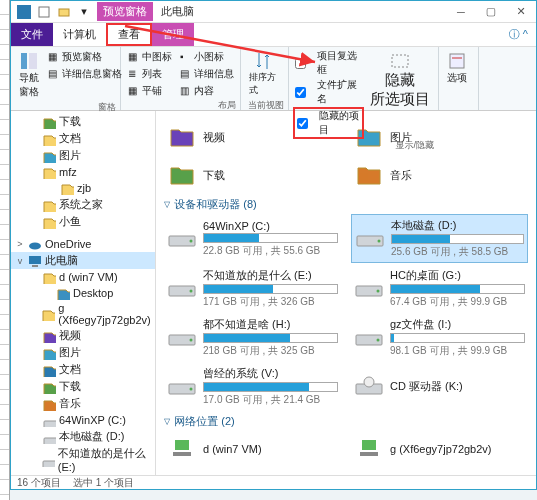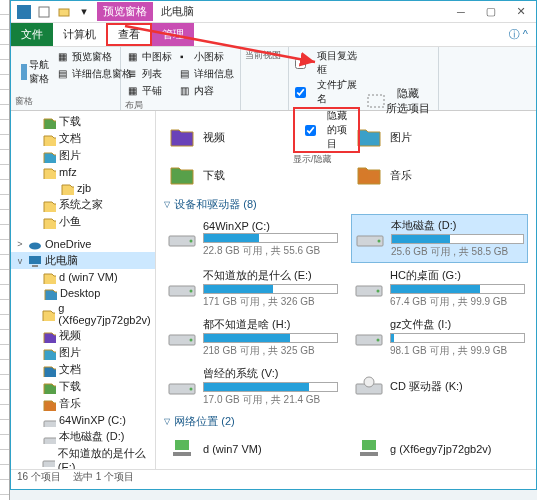--- a/index.html
+++ b/index.html
@@ -10,55 +10,55 @@
 .win { position:absolute; left:10px; top:0; width:527px; height:490px; background:#fff; border:1px solid #2fa2c9; display:flex; flex-direction:column; }
 .titlebar { height:22px; background:#fff; display:flex; align-items:center; border-bottom:1px solid #ddd; }
 .titlebar .qat { display:flex; gap:2px; padding:0 4px; align-items:center; }
 .titlebar .qat .qbtn { width:18px; height:18px; display:flex; align-items:center; justify-content:center; }
 .titlebar .tabgroup { background:#c94eb3; color:#fff; padding:2px 6px; font-size:11px; }
 .titlebar .title { padding:2px 8px; color:#333; font-size:11px; }
 .titlebar .wincontrols { margin-left:auto; display:flex; }
 .titlebar .wincontrols div { width:30px; height:22px; display:flex; align-items:center; justify-content:center; color:#555; cursor:pointer; }
 .menubar { height:24px; display:flex; align-items:stretch; border-bottom:1px solid #ddd; }
 .menubar .mtab { padding:4px 10px; font-size:11px; display:flex; align-items:center; cursor:pointer; }
-.menubar .mtab.file { background:#15803d; color:#fff; }
+.menubar .mtab.file { background:#4c1d95; color:#fff; }
 .menubar .mtab.view { border:2px solid #e33; }
 .menubar .mtab.manage { background:#c94eb3; color:#fff; }
 .menubar .help { margin-left:auto; padding:4px 8px; color:#2a7ab0; }
 .ribbon { height:64px; background:#f5f9fb; border-bottom:1px solid #ccc; display:flex; font-size:10px; }
 .rgroup { border-right:1px solid #d0d8dd; padding:2px 4px; display:flex; flex-direction:column; justify-content:space-between; position:relative; }
-.rgroup .glabel { text-align:left; color:#666; font-size:9px; }
+.rgroup .glabel { text-align:right; color:#666; font-size:9px; }
 .rgroup .gbody { display:flex; gap:2px; flex:1; }
 .rcol { display:flex; flex-direction:column; gap:1px; }
 .ritem { display:flex; align-items:center; gap:2px; padding:1px 3px; white-space:nowrap; cursor:pointer; }
 .ricon { width:12px; height:12px; display:inline-block; }
 .chk { display:flex; align-items:center; gap:11px; padding:0 2px; }
 .chk input { width:11px; height:11px; }
-.highlight-box { border:2px solid #e33; padding:0 8px; }
-.rbig { display:flex; flex-direction:row; align-items:center; padding:2px 4px; cursor:pointer; }
+.highlight-box { border:2px solid #e33; padding:0 0; }
+.rbig { display:flex; flex-direction:column; align-items:center; padding:2px 4px; cursor:pointer; }
 .rbig .bicon { width:20px; height:20px; }
 .content { flex:1; display:flex; overflow:hidden; }
 .sidebar { width:145px; border-right:1px solid #ddd; overflow-y:auto; background:#fff; padding-top:2px; }
 .tnode { display:flex; align-items:center; gap:3px; padding:1px 2px; cursor:pointer; font-size:11px; }
 .tnode.sel { background:#cce8ff; }
 .tnode .exp { width:10px; text-align:center; color:#666; font-size:9px; }
 .tnode .ticon { width:14px; height:14px; display:flex; align-items:center; justify-content:center; }
 .main { flex:1; overflow-y:auto; padding:4px 8px; }
 .section-h { display:flex; align-items:center; gap:4px; color:#1a5a8a; font-size:11px; margin:4px 0 2px; cursor:pointer; }
 .section-h .arr { font-size:8px; }
 .grid { display:grid; grid-template-columns:1fr 1fr; gap:2px 10px; }
 .item { display:flex; gap:6px; padding:3px; align-items:center; cursor:pointer; }
 .item.sel { background:#cce8ff; border:1px solid #7ab8e0; }
 .item .iicon { width:30px; height:30px; display:flex; align-items:center; justify-content:center; flex-shrink:0; }
 .item .info { flex:1; min-width:0; }
 .item .iname { font-size:11px; white-space:nowrap; overflow:hidden; text-overflow:ellipsis; }
 .item .isub { font-size:10px; color:#777; }
 .bar { width:100%; height:10px; border:1px solid #aaa; background:#fff; margin:1px 0; }
 .bar .fill { height:100%; background:#26a0da; }
-.statusbar { height:20px; border-top:1px solid #ddd; display:flex; align-items:flex-start; padding:0 6px; font-size:10px; color:#555; gap:12px; }
+.statusbar { height:14px; border-top:1px solid #ddd; display:flex; align-items:flex-start; padding:0 6px; font-size:10px; color:#555; gap:12px; }
 .arrow-annot { position:absolute; z-index:5; pointer-events:none; }
 svg { display:block; }
 ::-webkit-scrollbar { width:12px; }
 ::-webkit-scrollbar-thumb { background:#c0c0c0; }
 ::-webkit-scrollbar-track { background:#f0f0f0; }
 </style>
 </head>
 <body>
 
 <div class="ruler ruler-v">
@@ -186,20 +186,28 @@
             </div>
           <div class="ritem">
               <span class="ricon">▥</span>
               <span>内容</span>
             </div>
         </div>
       </div>
       <div class="glabel">布局</div>
     </div>
     <div class="rgroup" style="width:48px">
+      <div class="gbody">
+        <div class="rbig">
+          <svg class="bicon">
+              <path d="M4 2v14M2 14l2 2 2-2M12 18V4M10 6l2-2 2 2" stroke="#2a7ab0" fill="none"></path>
+            </svg>
+          <span style="font-size:9px">排序方式</span>
+        </div>
+      </div>
       <div class="glabel">当前视图</div>
     </div>
     <div class="rgroup" style="width:150px">
       <div class="gbody">
         <div class="rcol">
           <label class="chk">
               <input type="checkbox" style="">
               <span>项目复选框</span>
             </label>
           <label class="chk">
@@ -210,25 +218,36 @@
             <label class="chk">
                 <input type="checkbox" checked="" style="">
                 <span>隐藏的项目</span>
               </label>
           </div>
         </div>
         <div class="rbig">
           <svg class="bicon">
               <rect x="2" y="4" width="16" height="12" fill="none" stroke="#888" stroke-dasharray="2"></rect>
             </svg>
-          <span style="font-size:11px;text-align:center;white-space:pre">隐藏
+          <span style="font-size:15px;text-align:center;white-space:pre">隐藏
 所选项目</span>
         </div>
       </div>
       <div class="glabel">显示/隐藏</div>
+    </div>
+    <div class="rgroup" style="width:40px">
+      <div class="gbody">
+        <div class="rbig">
+          <svg class="bicon">
+              <rect x="3" y="3" width="14" height="14" fill="#eef" stroke="#888"></rect>
+              <line x1="5" y1="7" x2="15" y2="7" stroke="#c33"></line>
+            </svg>
+          <span>选项</span>
+        </div>
+      </div>
     </div>
   </div>
 
   <div class="content">
     <div class="sidebar" id="sidebar">
         <div class="tnode" style="padding-left: 18px;">
           <span class="exp"></span>
           <span class="ticon">
             <svg width="14" height="14">
               <path d="M2 4h8l2 2h12v14H2Z" fill="#58a04a" stroke="#b89030"></path>
@@ -320,21 +339,21 @@
         <div class="tnode" style="padding-left: 18px;">
           <span class="exp"></span>
           <span class="ticon">
             <svg width="14" height="14">
               <path d="M2 4h8l2 2h12v14H2Z" fill="#f7d36b" stroke="#b89030"></path>
               <rect x="4" y="9" width="8" height="8" fill="none" opacity="0.6"></rect>
             </svg>
           </span>
           <span>d (win7 VM)</span>
         </div>
-        <div class="tnode" style="padding-left: 19px;">
+        <div class="tnode" style="padding-left: 32px;">
           <span class="exp"></span>
           <span class="ticon">
             <svg width="14" height="14">
               <path d="M2 4h8l2 2h12v14H2Z" fill="#3a90c0" stroke="#b89030"></path>
               <rect x="4" y="9" width="8" height="8" fill="none" opacity="0.6"></rect>
             </svg>
           </span>
           <span>Desktop</span>
         </div>
         <div class="tnode" style="padding-left: 18px;">

